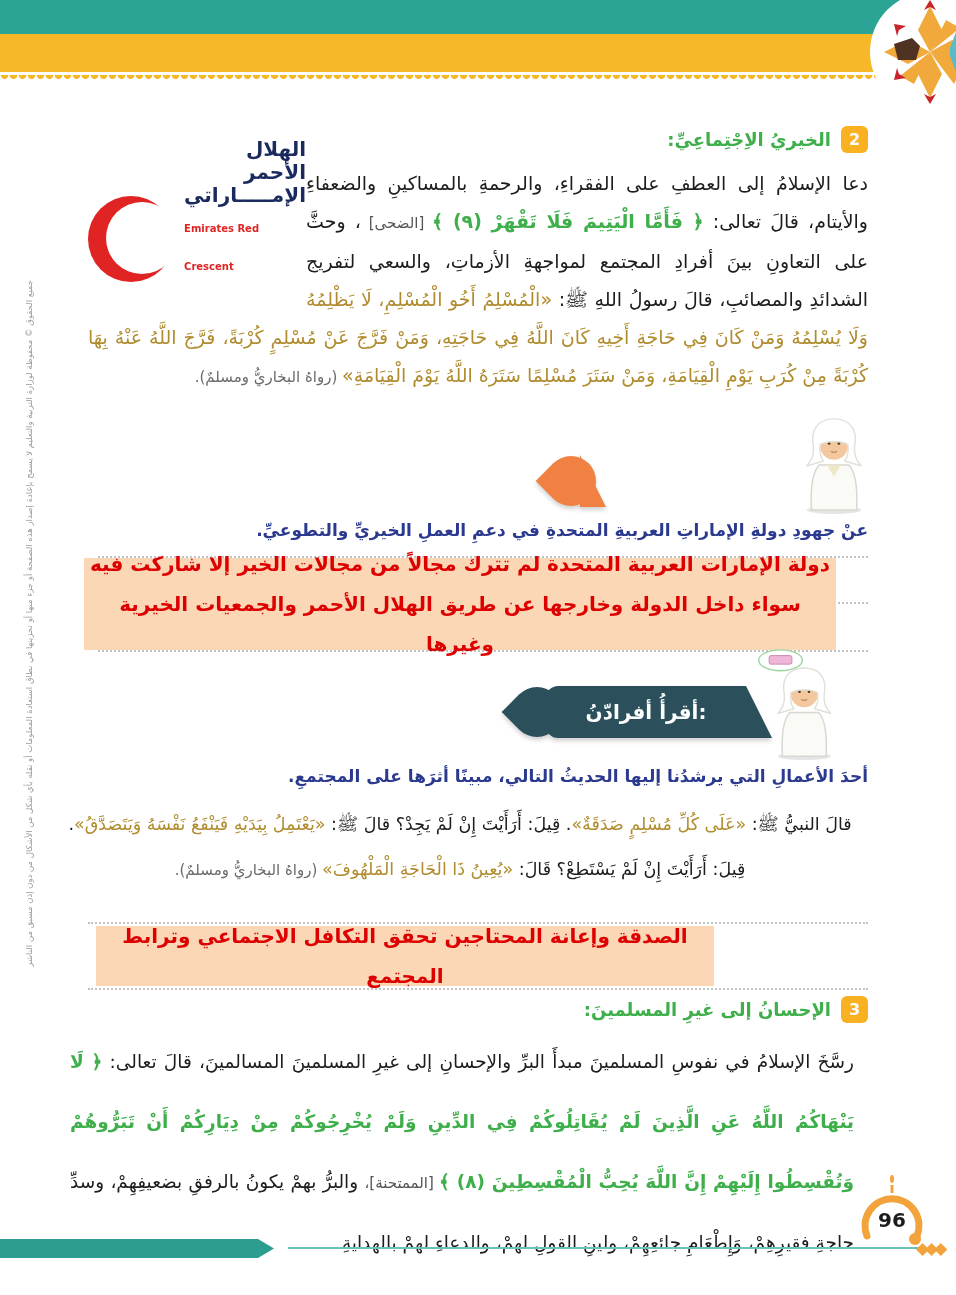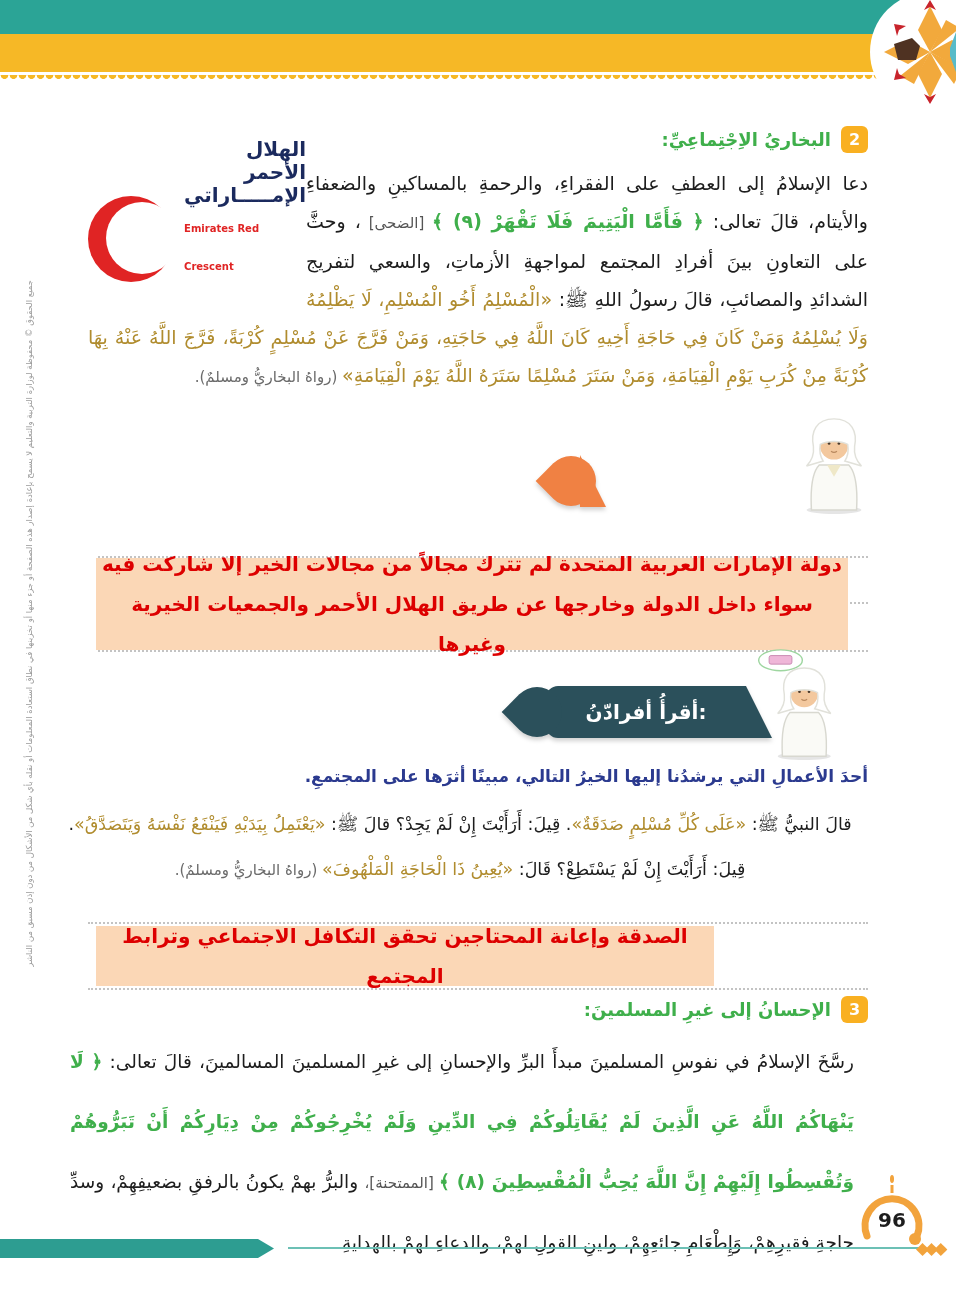--- a/index.html
+++ b/index.html
@@ -115,21 +115,21 @@
         <path d="M60 44 L42 50 L46 66 L64 66 L68 52 Z" fill="#4F3222"></path>
         <path d="M104 38 L114 50 L128 58 L114 66 L104 78 L98 62 L98 54 Z" fill="#58BBC9"></path>
       </g>
     </svg>
   </div>
 
   <div class="copyright">جميع الحقوق © محفوظة لوزارة التربية والتعليم لا يسمح بإعادة إصدار هذه الصفحة أو جزء منها أو تخزينها في نطاق استعادة المعلومات أو نقله بأي شكل من الأشكال من دون إذن مسبق من الناشر</div>
 
   <div class="sec-head" style="top:126px;">
     <div class="sec-num">2</div>
-    <div class="sec-title">البخاريُ الاِجْتِماعِيِّ:</div>
+    <div class="sec-title">الخيريُ الاِجْتِماعِيِّ:</div>
   </div>
 
   <div class="para" style="top:164px;">
     <div class="logo">
       <div class="crescent">
         <div class="outer"></div>
           <div class="inner"></div>
       </div>
       <div class="logo-text">
         <div class="logo-ar">الهلال الأحمر</div>
@@ -150,25 +150,26 @@
       <path d="M22 100 Q20 64 30 54 L60 54 Q70 64 68 100 Z" fill="#fafaf6" stroke="#d8d8d0" stroke-width="1.5"></path>
       <path d="M38 54 L45 66 L52 54 Z" fill="#efe8c8"></path>
       <circle cx="45" cy="34" r="14.5" fill="#F3C89E"></circle>
       <circle cx="40" cy="32" r="1.4" fill="#49392b"></circle>
         <circle cx="50" cy="32" r="1.4" fill="#49392b"></circle>
       <path d="M42 40 Q45 42.5 48 40" stroke="#b9895f" fill="none" stroke-width="1.2"></path>
       <path d="M45 7 C27 7 21 20 24 35 C25 44 22 50 17 55 L34 50 C30 44 30 39 31 33 C38 29 52 29 59 33 C60 39 60 44 56 50 L73 55 C68 50 65 44 66 35 C69 20 63 7 45 7 Z" fill="#ffffff" stroke="#e1e1da" stroke-width="1.5"></path>
     </svg>
   </div>
 
+  <div class="prompt" style="top:520px;">عنْ جهودِ دولةِ الإماراتِ العربيةِ المتحدةِ في دعمِ العملِ الخيريِّ والتطوعيِّ.</div>
 
   <div class="dotline" style="left:98px; top:556px; width:770px;"></div>
   <div class="dotline" style="left:98px; top:602px; width:770px;"></div>
   <div class="dotline" style="left:98px; top:650px; width:770px;"></div>
-  <div class="answer-box" style="left:96px; top:558px; width:752px; height:92px;">
+  <div class="answer-box" style="left:84px; top:558px; width:752px; height:92px;">
     <span>دولة الإمارات العربية المتحدة لم تترك مجالاً من مجالات الخير إلا شاركت فيه سواء داخل الدولة وخارجها عن طريق الهلال الأحمر والجمعيات الخيرية وغيرها</span>
   </div>
 
   <div class="banner b2" style="top:686px; left:512px;">
     <div class="leaf"></div>
     <div class="bbody" style="width:200px;">
         <span>أقرأُ أفرادّنُ:</span>
       </div>
     <div class="bslant"></div>
   </div>
@@ -181,21 +182,21 @@
       <ellipse cx="55" cy="114" rx="28" ry="4" fill="rgba(0,0,0,0.10)"></ellipse>
       <path d="M32 114 Q30 78 40 68 L70 68 Q80 78 78 114 Z" fill="#fafaf6" stroke="#d8d8d0" stroke-width="1.5"></path>
       <circle cx="55" cy="48" r="14.5" fill="#F3C89E"></circle>
       <circle cx="50" cy="46" r="1.4" fill="#49392b"></circle>
         <circle cx="60" cy="46" r="1.4" fill="#49392b"></circle>
       <path d="M52 54 Q55 56.5 58 54" stroke="#b9895f" fill="none" stroke-width="1.2"></path>
       <path d="M55 21 C37 21 31 34 34 49 C35 58 32 64 27 69 L44 64 C40 58 40 53 41 47 C48 43 62 43 69 47 C70 53 70 58 66 64 L83 69 C78 64 75 58 76 49 C79 34 73 21 55 21 Z" fill="#ffffff" stroke="#e1e1da" stroke-width="1.5"></path>
     </svg>
   </div>
 
-  <div class="prompt" style="top:766px;">أحدَ الأعمالِ التي يرشدُنا إليها الخيرُ التالي، مبينًا أثرَها على المجتمعِ.</div>
+  <div class="prompt" style="top:766px;">أحدَ الأعمالِ التي يرشدُنا إليها الحديثُ التالي، مبينًا أثرَها على المجتمعِ.</div>
 
   <div class="hadith2" style="top:802px;">
     <span>قالَ النبيُّ ﷺ: </span><span class="gold">«عَلَى كُلِّ مُسْلِمٍ صَدَقَةٌ»</span><span>. قِيلَ: أَرَأَيْتَ إِنْ لَمْ يَجِدْ؟ قالَ ﷺ: </span><span class="gold">«يَعْتَمِلُ بِيَدَيْهِ فَيَنْفَعُ نَفْسَهُ وَيَتَصَدَّقُ»</span><span>. قِيلَ: أَرَأَيْتَ إِنْ لَمْ يَسْتَطِعْ؟ قَالَ: </span><span class="gold">«يُعِينُ ذَا الْحَاجَةِ الْمَلْهُوفَ»</span><span class="src"> (رواهُ البخاريُّ ومسلمٌ).</span>
   </div>
 
   <div class="dotline" style="left:88px; top:922px; width:780px;"></div>
   <div class="dotline" style="left:88px; top:988px; width:780px;"></div>
   <div class="answer-box" style="left:96px; top:926px; width:618px; height:60px;">
     <span>الصدقة وإعانة المحتاجين تحقق التكافل الاجتماعي وترابط المجتمع</span>
   </div>

